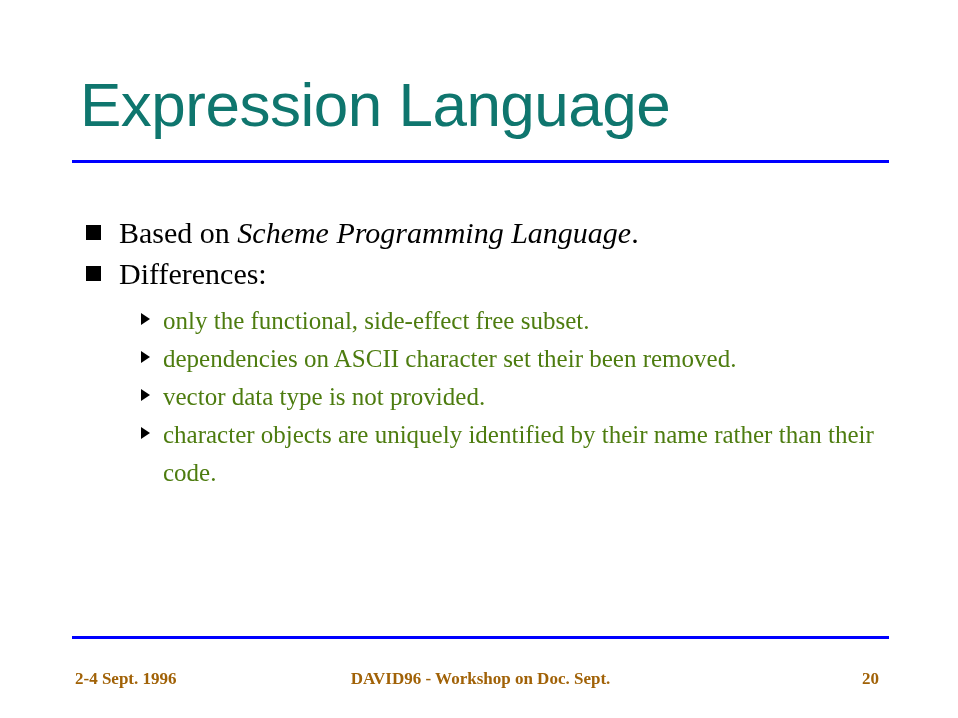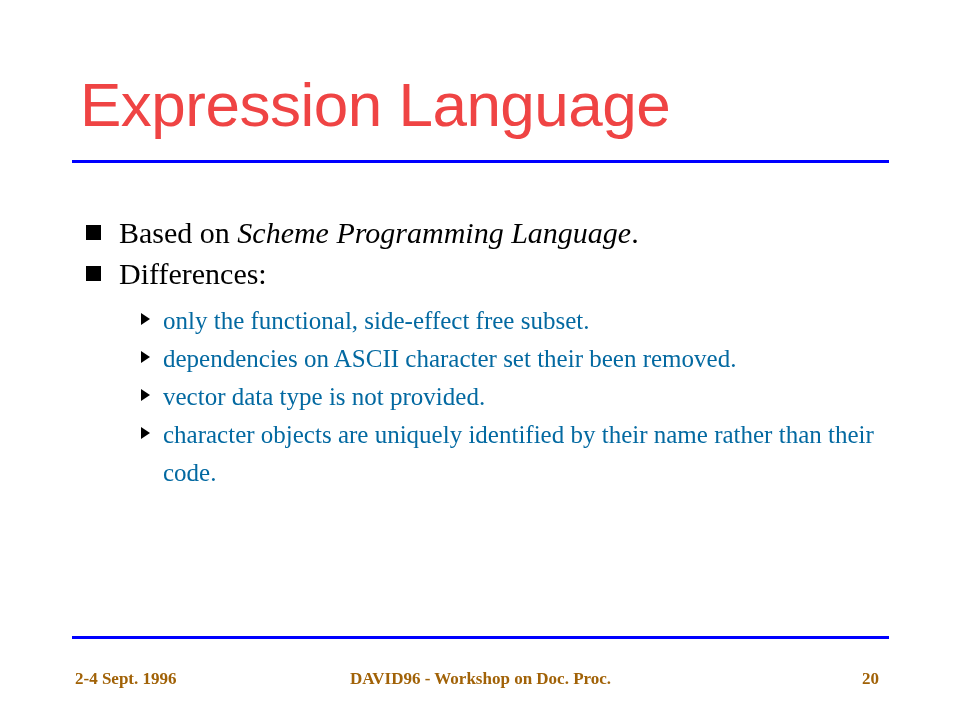--- a/index.html
+++ b/index.html
@@ -30,21 +30,21 @@
   #slide-title {
     position: absolute;
     left: 80px;
     top: 70px;
     width: 820px;
     font-family: "Liberation Sans", "DejaVu Sans", sans-serif;
     font-size: 62px;
     line-height: 70px;
     font-weight: 400;
     letter-spacing: -0.5px;
-    color: #ef4444;
+    color: #0f766e;
     white-space: nowrap;
   }
 
   
   .rule {
     position: absolute;
     left: 72px;
     width: 817px;
     height: 3px;
     background: #0000ff;
@@ -86,21 +86,21 @@
 
   .sub-list {
     margin-top: 8px;
   }
   .bullet-l2 {
     position: relative;
     padding-left: 163px;
     padding-right: 58px;
     font-size: 25px;
     line-height: 38px;
-    color: #0369a1;
+    color: #4d7c0f;
   }
   .bullet-l2 .marker-tri {
     position: absolute;
     left: 141px;
     top: 11px;
     width: 0;
     height: 0;
     border-top: 6px solid transparent;
     border-bottom: 6px solid transparent;
     border-left: 9px solid #000000;
@@ -185,17 +185,17 @@
         <span class="text">character objects are uniquely identified by their name rather than their code.</span>
       </div>
 
     </div>
   </div>
 
   <div id="rule-bottom" class="rule"></div>
 
   <div id="footer">
     <span id="footer-date">2-4 Sept. 1996</span>
-    <span id="footer-center">DAVID96 - Workshop on Doc. Proc.</span>
+    <span id="footer-center">DAVID96 - Workshop on Doc. Sept.</span>
     <span id="footer-page">20</span>
   </div>
 
 </div>
 
 </body></html>

